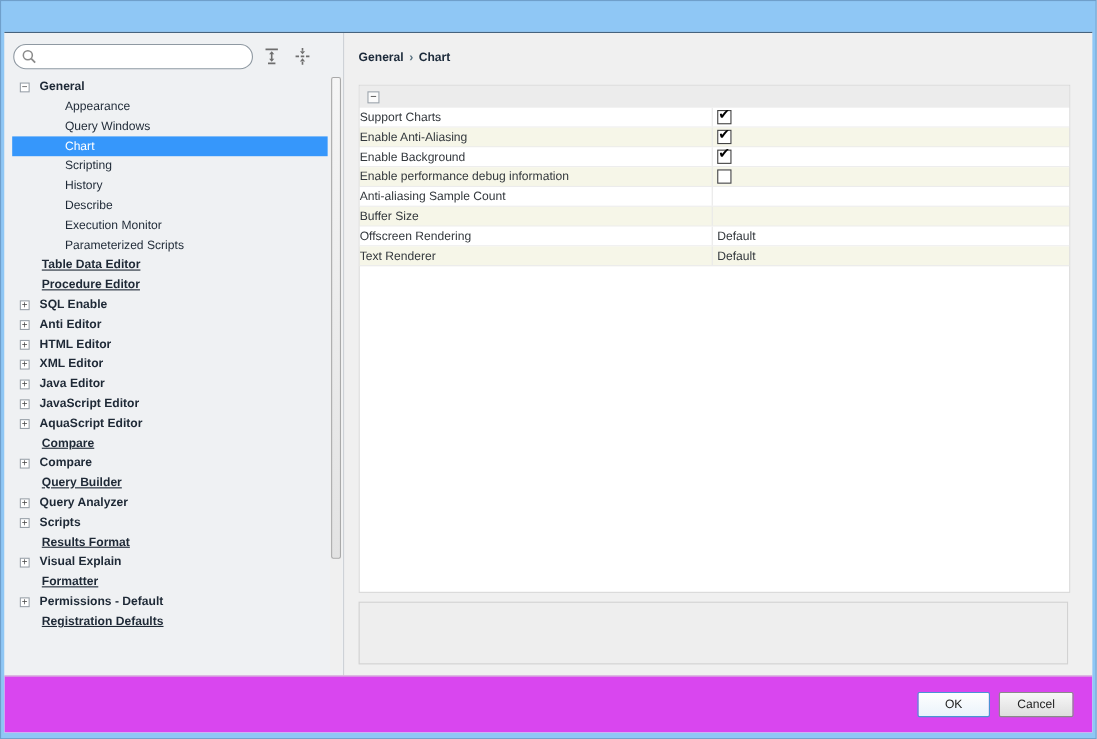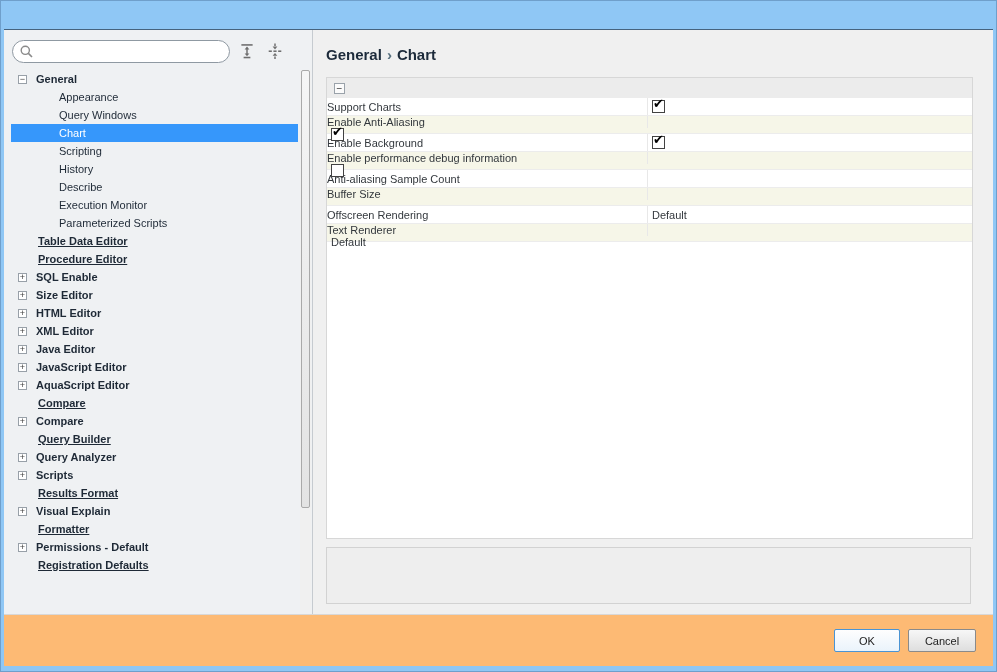--- a/index.html
+++ b/index.html
@@ -33,38 +33,38 @@
              font-size:9px;line-height:7px;text-align:center;color:#444;flex:0 0 9px;}
   .trow .tlabel{margin-left:9px;white-space:nowrap;}
   .trow.noexp.lvl0 .tlabel{margin-left:27px;text-decoration:underline;}
   .trow.lvl1 .tlabel{margin-left:48px;}
   .trow.sel{background:var(--sel,#3697fb);}
   .trow.sel .tlabel{color:#fff;}
   .vscroll{position:absolute;right:1px;top:40px;bottom:4px;width:11px;background:#f0f0f0;}
   .vthumb{margin:0 1px;height:438px;background:linear-gradient(180deg,#f5f5f5,#e3e3e3);
           border:1px solid #a9a9a9;border-radius:2px;}
   
-  .breadcrumb{padding:16px 0 0 13px;font-size:15px;font-weight:bold;color:#1c2a3a;}
+  .breadcrumb{padding:16px 0 0 13px;font-size:11px;font-weight:bold;color:#1c2a3a;}
   .bc-sep{margin:0 5px;color:#57707f;font-weight:bold;}
   .proppanel{position:absolute;left:13px;top:47px;width:647px;height:462px;background:#fff;
              border:1px solid #d7d7d7;}
   .panelhead{height:20px;background:#ececec;display:flex;align-items:center;}
   .panelhead .pcollapse{width:11px;height:11px;margin-left:7px;border:1px solid #9aa2aa;background:#fbfbfb;
              font-size:10px;line-height:9px;text-align:center;color:#333;cursor:default;}
   .grow{display:flex;height:18px;border-bottom:1px solid #ececec;background:#fff;}
-  .grow.alt{background:var(--alt,#f6f6e8);flex-direction:column;}
+  .grow.alt{background:var(--alt,#f6f6e8);}
   .gname{width:321px;font-size:11px;color:#33383d;display:flex;align-items:center;
          border-right:1px solid #e8e8e8;white-space:nowrap;}
   .gval{flex:1;padding-left:4px;font-size:11px;color:#33383d;display:flex;align-items:center;}
   .cbox{position:relative;width:13px;height:13px;border:1px solid #424242;background:#fff;}
   .cbox .tick{position:absolute;left:0px;top:-5px;font-size:13px;font-weight:bold;color:#000;}
   .descbox{position:absolute;left:13px;top:517px;width:645px;height:57px;background:#eeeeee;
            border:1px solid #d2d2d2;}
   
-  .footer{position:absolute;left:0;right:0;bottom:0;height:52px;background:#fdba74;
+  .footer{position:absolute;left:0;right:0;bottom:0;height:52px;background:#d946ef;
           border-top:1px solid #d8d8d8;}
   .footer .btns{position:absolute;right:17px;top:14px;display:flex;gap:8px;}
   .btn{height:23px;font-size:11px;color:#222;border-radius:2px;padding:0 14px;cursor:default;
        font-family:"Liberation Sans",sans-serif;}
   .btn.ok{min-width:66px;border:1px solid #4a94d4;background:linear-gradient(180deg,#fefefe,#eaf3fb);}
   .btn.cancel{min-width:68px;border:1px solid #8a8a8a;background:linear-gradient(180deg,#f7f7f7,#dedede);}
   svg{display:block;}
 </style>
 </head>
 <body>
@@ -155,21 +155,21 @@
           </div>
           <div class="trow lvl0 b noexp">
             <span class="tlabel">Procedure Editor</span>
           </div>
           <div class="trow lvl0 b">
             <span class="exp">+</span>
             <span class="tlabel">SQL Enable</span>
           </div>
           <div class="trow lvl0 b">
             <span class="exp">+</span>
-            <span class="tlabel">Size Editor</span>
+            <span class="tlabel">Anti Editor</span>
           </div>
           <div class="trow lvl0 b">
             <span class="exp">+</span>
             <span class="tlabel">HTML Editor</span>
           </div>
           <div class="trow lvl0 b">
             <span class="exp">+</span>
             <span class="tlabel">XML Editor</span>
           </div>
           <div class="trow lvl0 b">

